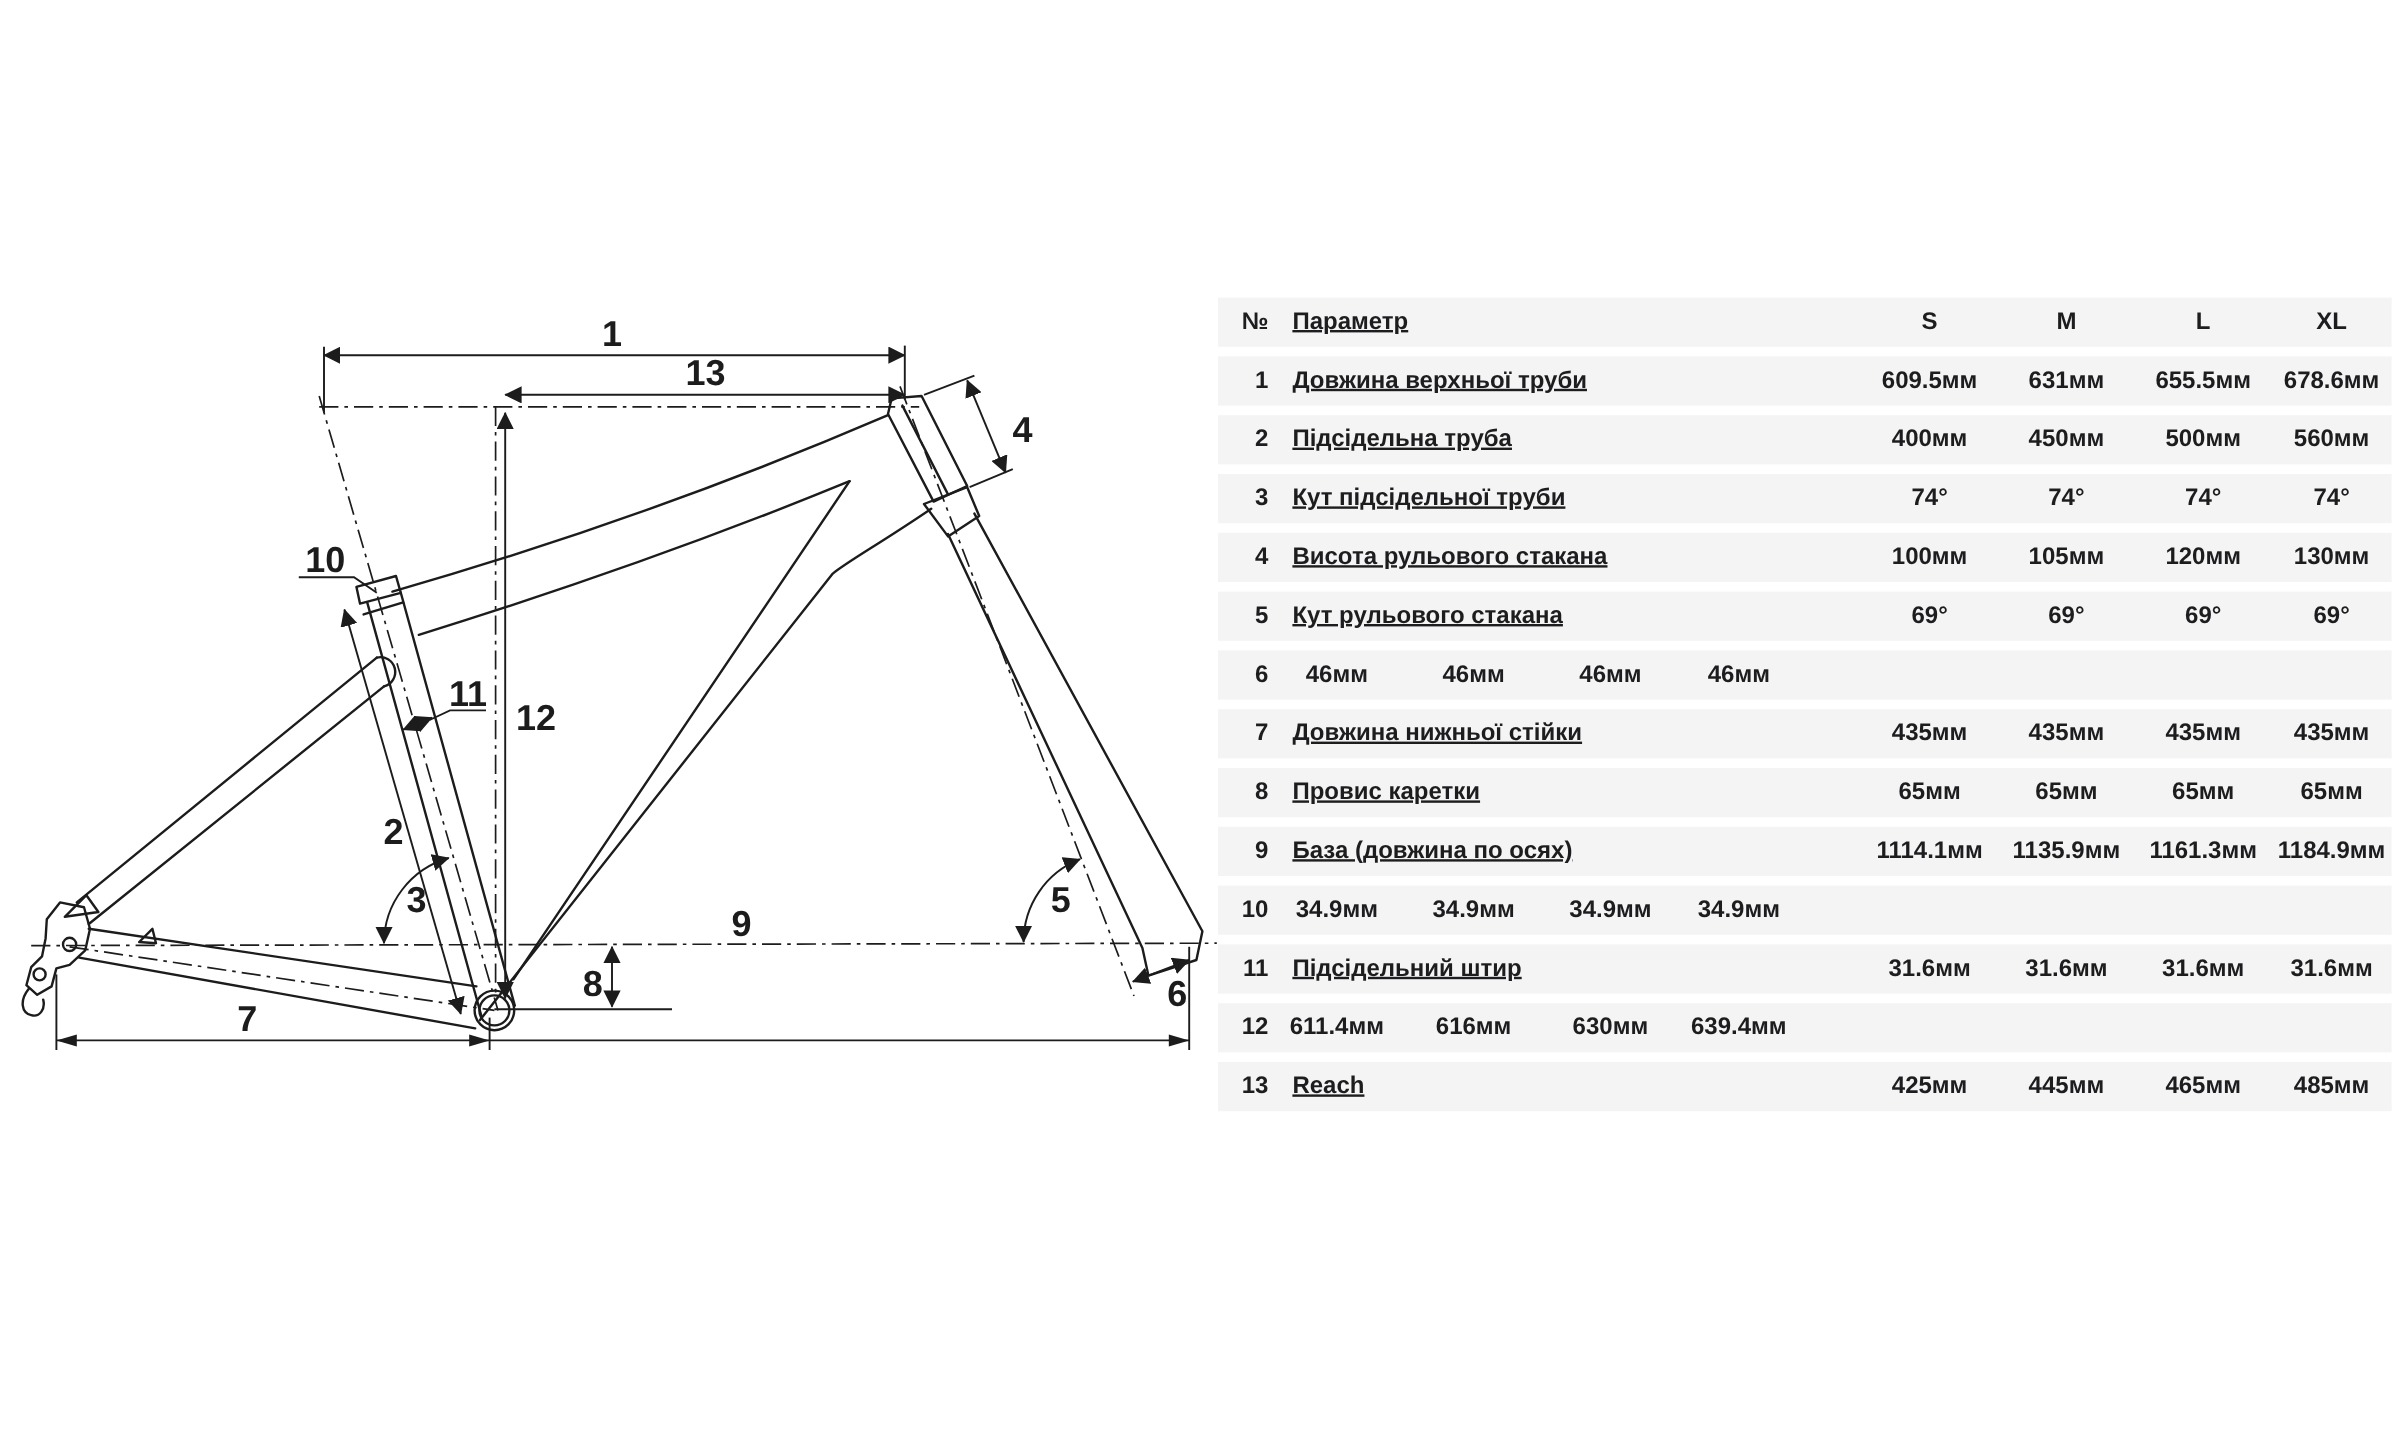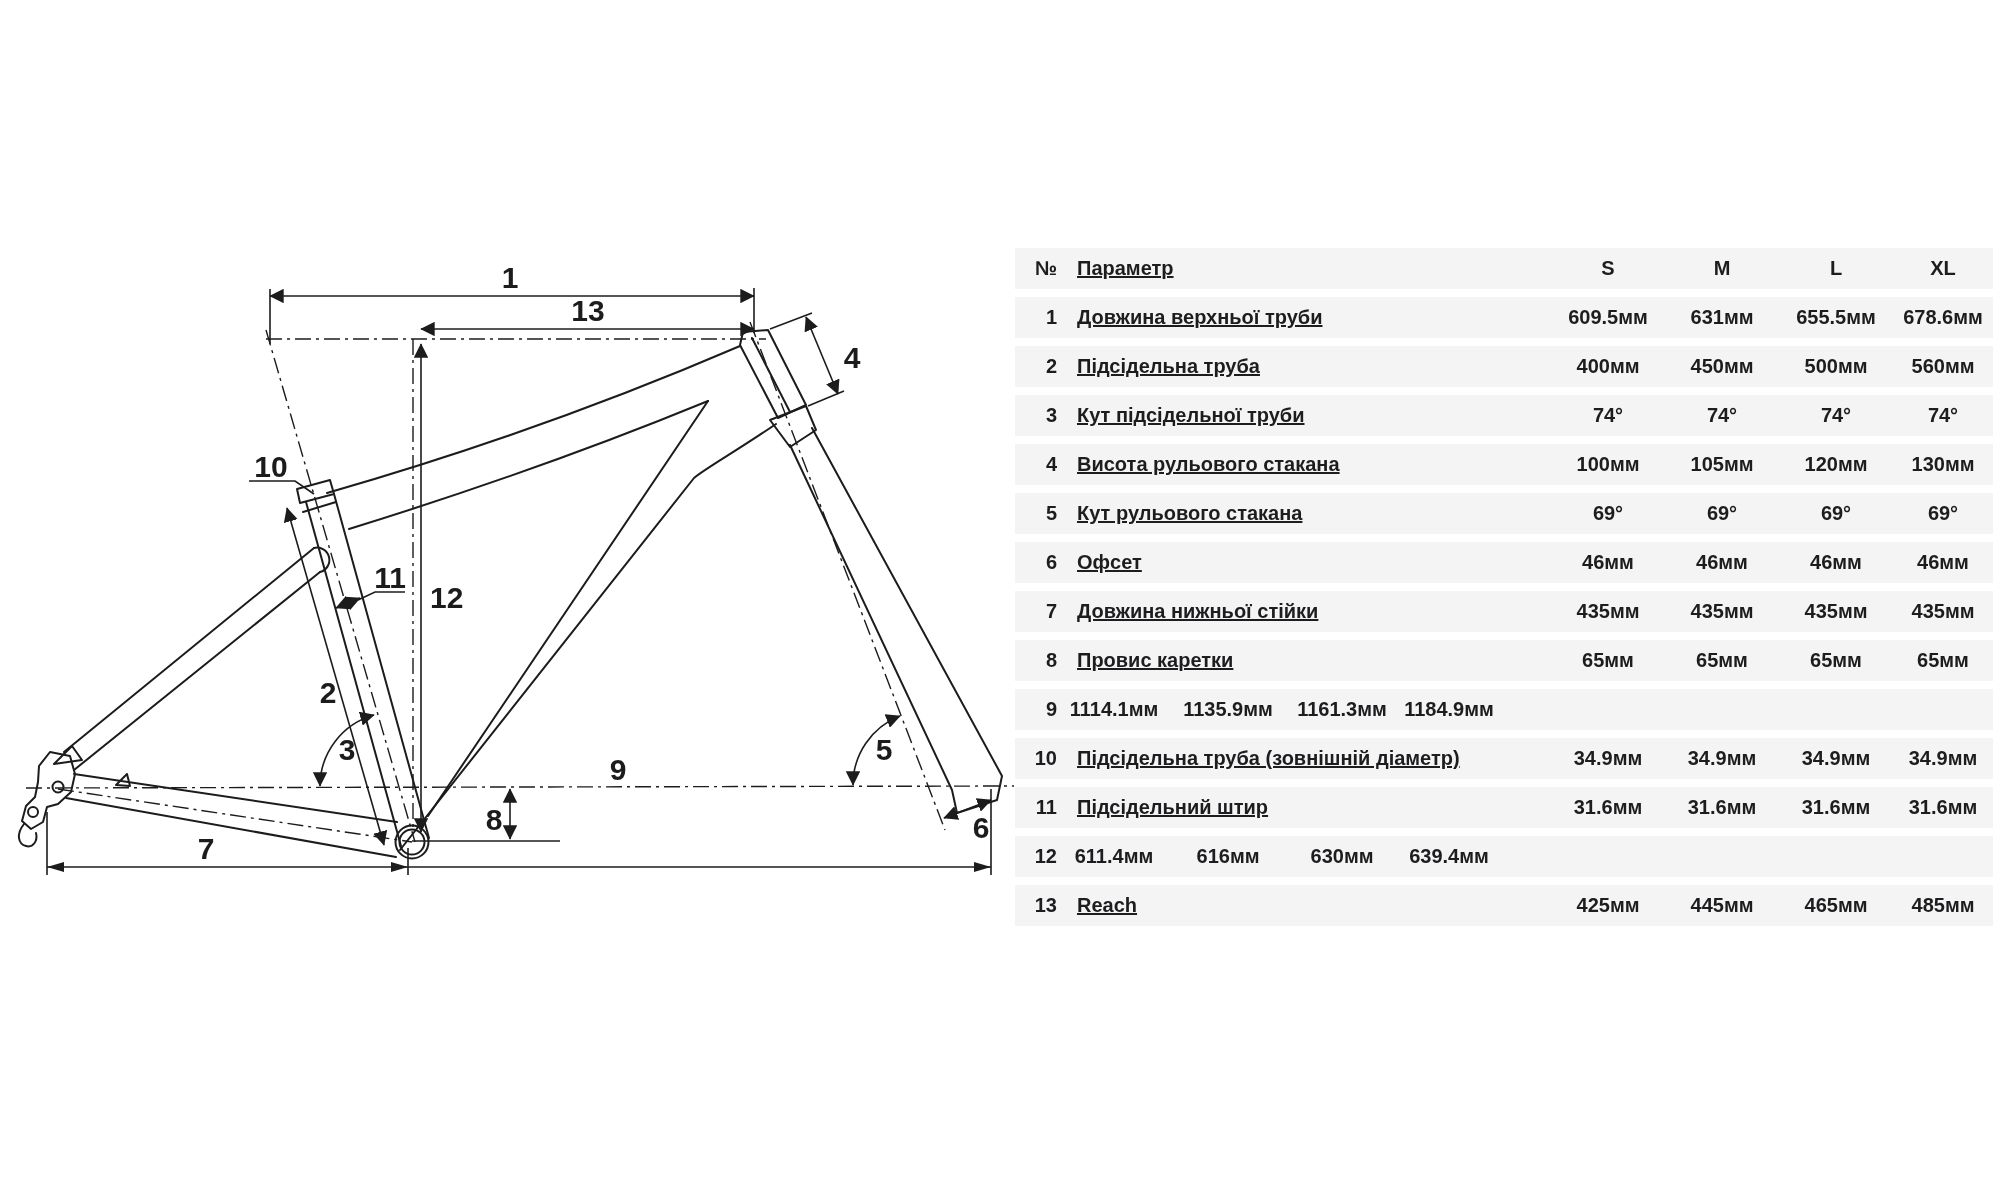--- a/index.html
+++ b/index.html
@@ -181,21 +181,20 @@
     <div class="trow">
       <span class="c-num">5</span>
       <span class="c-param">Кут рульового стакана</span>
       <span class="c-val">69°</span>
       <span class="c-val">69°</span>
       <span class="c-val">69°</span>
       <span class="c-val c-xl">69°</span>
     </div>
     <div class="trow">
       <span class="c-num">6</span>
-      <span class="c-param">Офсет</span>
       <span class="c-val">46мм</span>
       <span class="c-val">46мм</span>
       <span class="c-val">46мм</span>
       <span class="c-val c-xl">46мм</span>
     </div>
     <div class="trow">
       <span class="c-num">7</span>
       <span class="c-param">Довжина нижньої стійки</span>
       <span class="c-val">435мм</span>
       <span class="c-val">435мм</span>
@@ -205,28 +204,28 @@
     <div class="trow">
       <span class="c-num">8</span>
       <span class="c-param">Провис каретки</span>
       <span class="c-val">65мм</span>
       <span class="c-val">65мм</span>
       <span class="c-val">65мм</span>
       <span class="c-val c-xl">65мм</span>
     </div>
     <div class="trow">
       <span class="c-num">9</span>
+      <span class="c-param">База (довжина по осях)</span>
       <span class="c-val">1114.1мм</span>
       <span class="c-val">1135.9мм</span>
       <span class="c-val">1161.3мм</span>
       <span class="c-val c-xl">1184.9мм</span>
     </div>
     <div class="trow">
       <span class="c-num">10</span>
-      <span class="c-param">Підсідельна труба (зовнішній діаметр)</span>
       <span class="c-val">34.9мм</span>
       <span class="c-val">34.9мм</span>
       <span class="c-val">34.9мм</span>
       <span class="c-val c-xl">34.9мм</span>
     </div>
     <div class="trow">
       <span class="c-num">11</span>
       <span class="c-param">Підсідельний штир</span>
       <span class="c-val">31.6мм</span>
       <span class="c-val">31.6мм</span>

